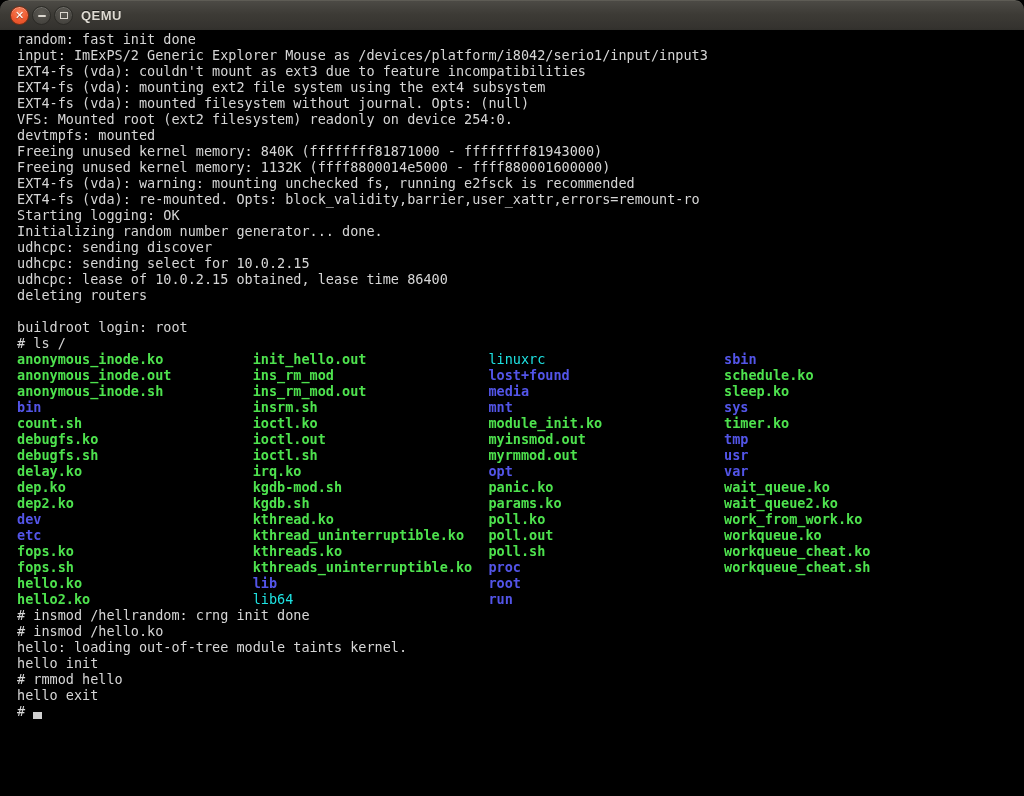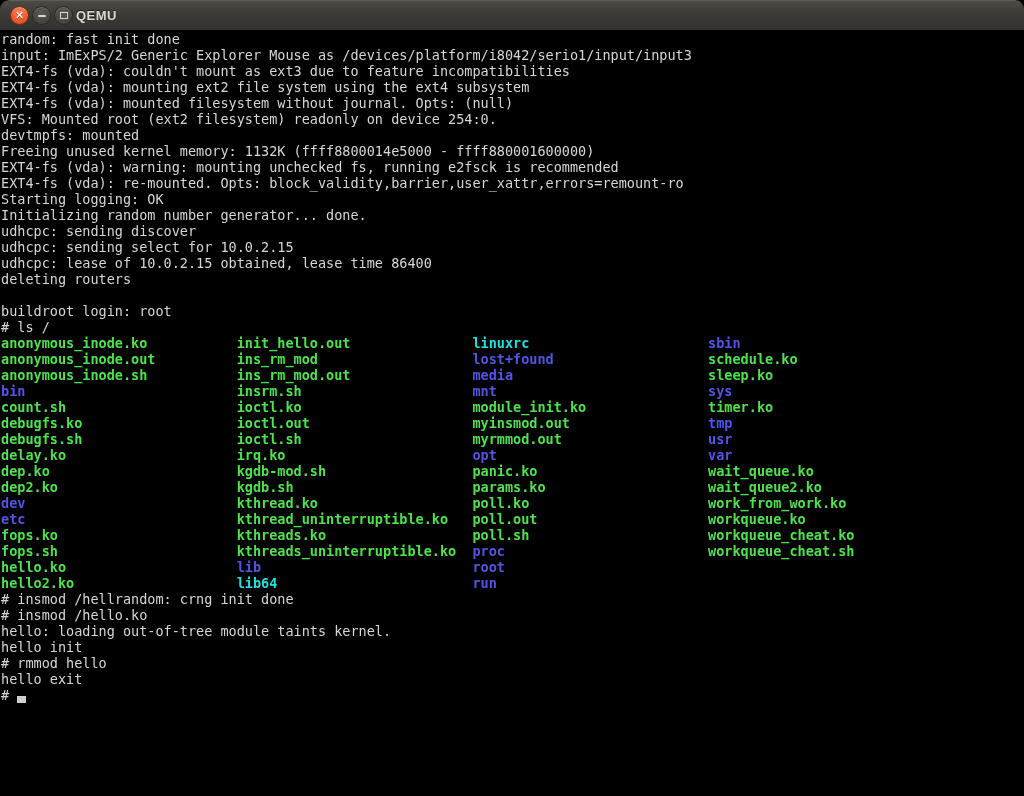--- a/index.html
+++ b/index.html
@@ -44,39 +44,40 @@
     text-shadow: 0 1px 1px rgba(0,0,0,0.4);
   }
   .wbtn.minmax {
     background: radial-gradient(circle at 50% 30%, #5b5953, #4a4843 60%, #403e3a);
     border: 1px solid #2b2a26;
     box-shadow: inset 0 1px 0 rgba(255,255,255,0.18);
   }
   .min-bar { width: 8px; height: 2px; background: #dcd8d0; border-radius: 1px; }
   .max-box { width: 8px; height: 7px; border: 1.5px solid #dcd8d0; box-sizing: border-box; }
   .title-text {
+    margin-left: 5px;
     font: bold 13px "Liberation Sans", "DejaVu Sans", sans-serif;
     color: #dedad2;
     text-shadow: 0 -1px 0 rgba(0,0,0,0.55);
     letter-spacing: 0.5px;
   }
   
   .terminal {
     flex: 1 1 auto;
     background: var(--term-bg, #000);
     color: var(--term-fg, #d6d6d6);
     font-size: 13.5px;
     line-height: 16px;
-    padding: 1px 0 0 1px;
+    padding: 1px 0 0 17px;
     overflow: hidden;
   }
   .line { white-space: pre; height: 16px; }
   .fe-exec { color: var(--c-exec, #4ee24e); font-weight: bold; }
   .fe-dir  { color: var(--c-dir, #5355e8); font-weight: bold; margin-top: 28px; }
-  .fe-link { color: var(--c-link, #1ee2e2); font-weight: bold; }
+  .fe-link { color: var(--c-link, #1ee2e2); font-weight: normal; }
   .cursor {
     display: inline-block;
     width: 9px; height: 7px;
     background: #d0d0d0;
     vertical-align: -3px;
   }
 </style>
 </head>
 <body>
 
@@ -94,20 +95,21 @@
     <span class="title-text">QEMU</span>
   </div>
   <div class="terminal" id="terminal">
       <div class="line">random: fast init done</div>
       <div class="line">input: ImExPS/2 Generic Explorer Mouse as /devices/platform/i8042/serio1/input/input3</div>
       <div class="line">EXT4-fs (vda): couldn't mount as ext3 due to feature incompatibilities</div>
       <div class="line">EXT4-fs (vda): mounting ext2 file system using the ext4 subsystem</div>
       <div class="line">EXT4-fs (vda): mounted filesystem without journal. Opts: (null)</div>
       <div class="line">VFS: Mounted root (ext2 filesystem) readonly on device 254:0.</div>
       <div class="line">devtmpfs: mounted</div>
+      <div class="line">Freeing unused kernel memory: 840K (ffffffff81871000 - ffffffff81943000)</div>
       <div class="line">Freeing unused kernel memory: 1132K (ffff8800014e5000 - ffff880001600000)</div>
       <div class="line">EXT4-fs (vda): warning: mounting unchecked fs, running e2fsck is recommended</div>
       <div class="line">EXT4-fs (vda): re-mounted. Opts: block_validity,barrier,user_xattr,errors=remount-ro</div>
       <div class="line">Starting logging: OK</div>
       <div class="line">Initializing random number generator... done.</div>
       <div class="line">udhcpc: sending discover</div>
       <div class="line">udhcpc: sending select for 10.0.2.15</div>
       <div class="line">udhcpc: lease of 10.0.2.15 obtained, lease time 86400</div>
       <div class="line">deleting routers</div>
       <div class="line"></div>

